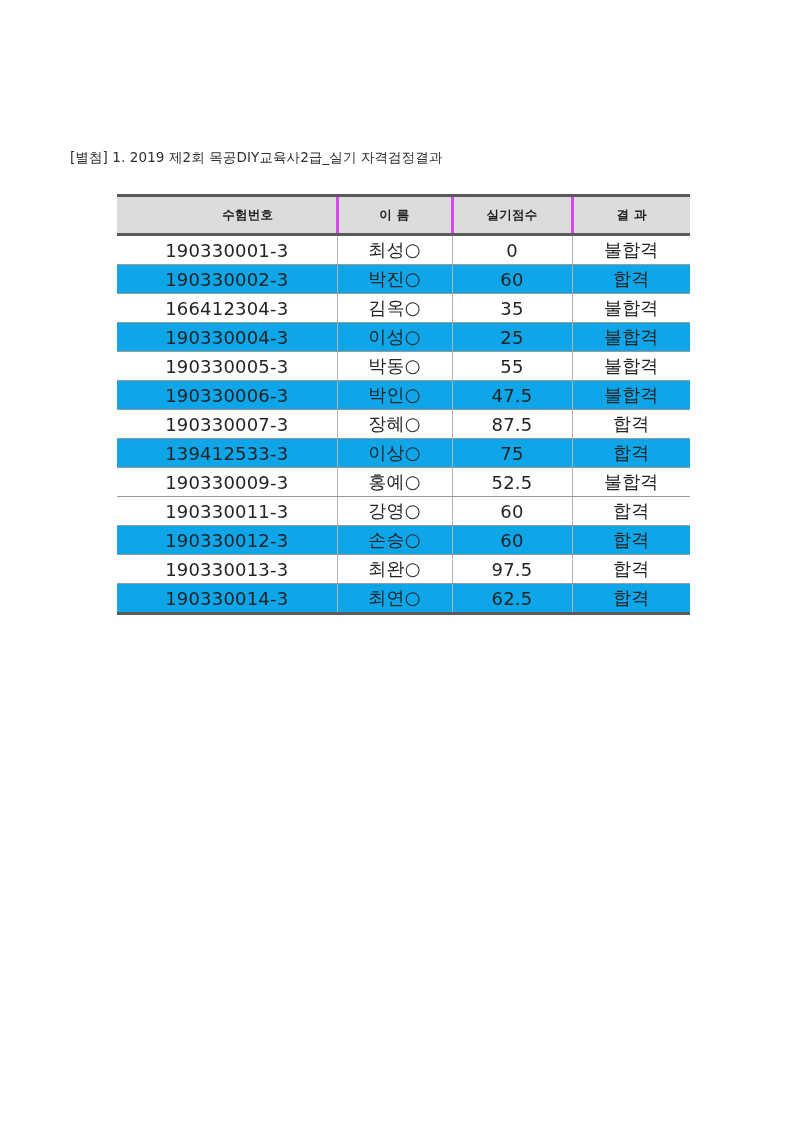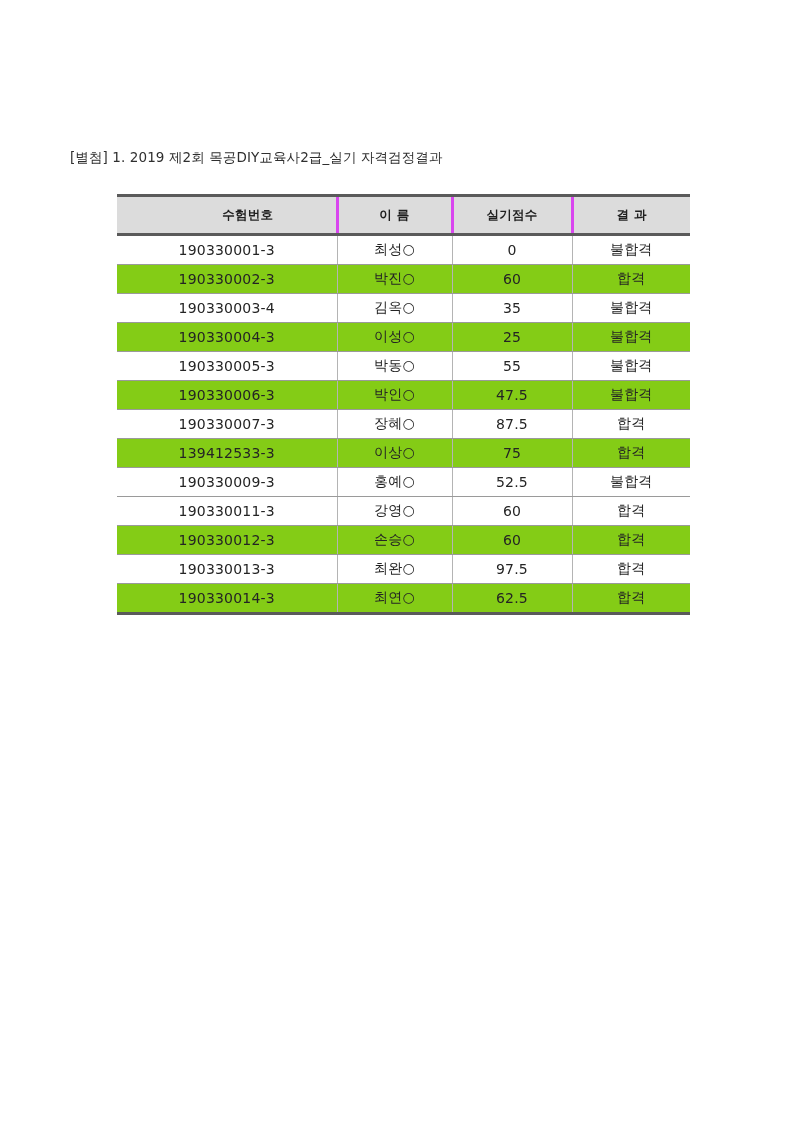--- a/index.html
+++ b/index.html
@@ -79,30 +79,30 @@
   }
 
   
   table.results tbody td {
     height: 28px;
     text-align: center;
     vertical-align: middle;
     border-bottom: 1px solid #9a9a9a;
     border-left: 1px solid #b4b4b4;
     padding: 0;
-    font-size: 14px;
+    font-size: 18px;
     color: #242424;
     letter-spacing: 0.2px;
   }
   table.results tbody td:first-child {
     border-left: none;
   }
 
   table.results tbody tr.row-shaded td {
-    background: #84cc16;
+    background: #0ea5e9;
   }
   table.results tbody tr.row-plain td {
     background: #ffffff;
   }
 
   table.results tbody tr:last-child td {
     border-bottom: 3px solid #5a5a5a;
   }
 
   .cell-id    { font-variant-numeric: tabular-nums; }
@@ -140,21 +140,21 @@
             <td class="cell-score">0</td>
             <td class="cell-res">불합격</td>
           </tr>
           <tr class="row-shaded">
             <td class="cell-id">190330002-3</td>
             <td class="cell-name">박진○</td>
             <td class="cell-score">60</td>
             <td class="cell-res">합격</td>
           </tr>
           <tr class="row-plain">
-            <td class="cell-id">190330003-4</td>
+            <td class="cell-id">166412304-3</td>
             <td class="cell-name">김옥○</td>
             <td class="cell-score">35</td>
             <td class="cell-res">불합격</td>
           </tr>
           <tr class="row-shaded">
             <td class="cell-id">190330004-3</td>
             <td class="cell-name">이성○</td>
             <td class="cell-score">25</td>
             <td class="cell-res">불합격</td>
           </tr>

